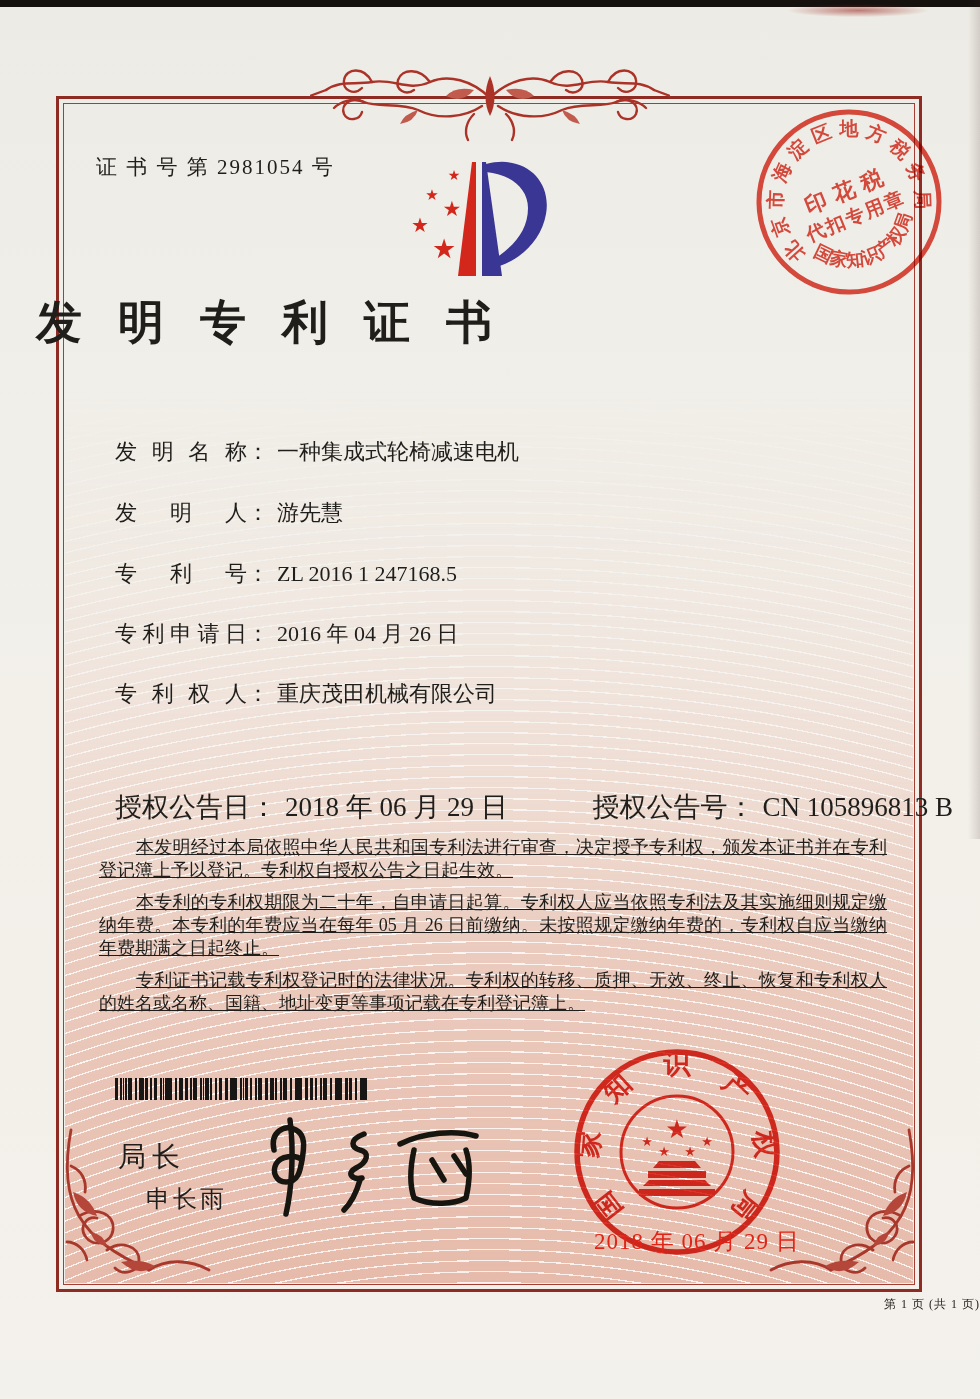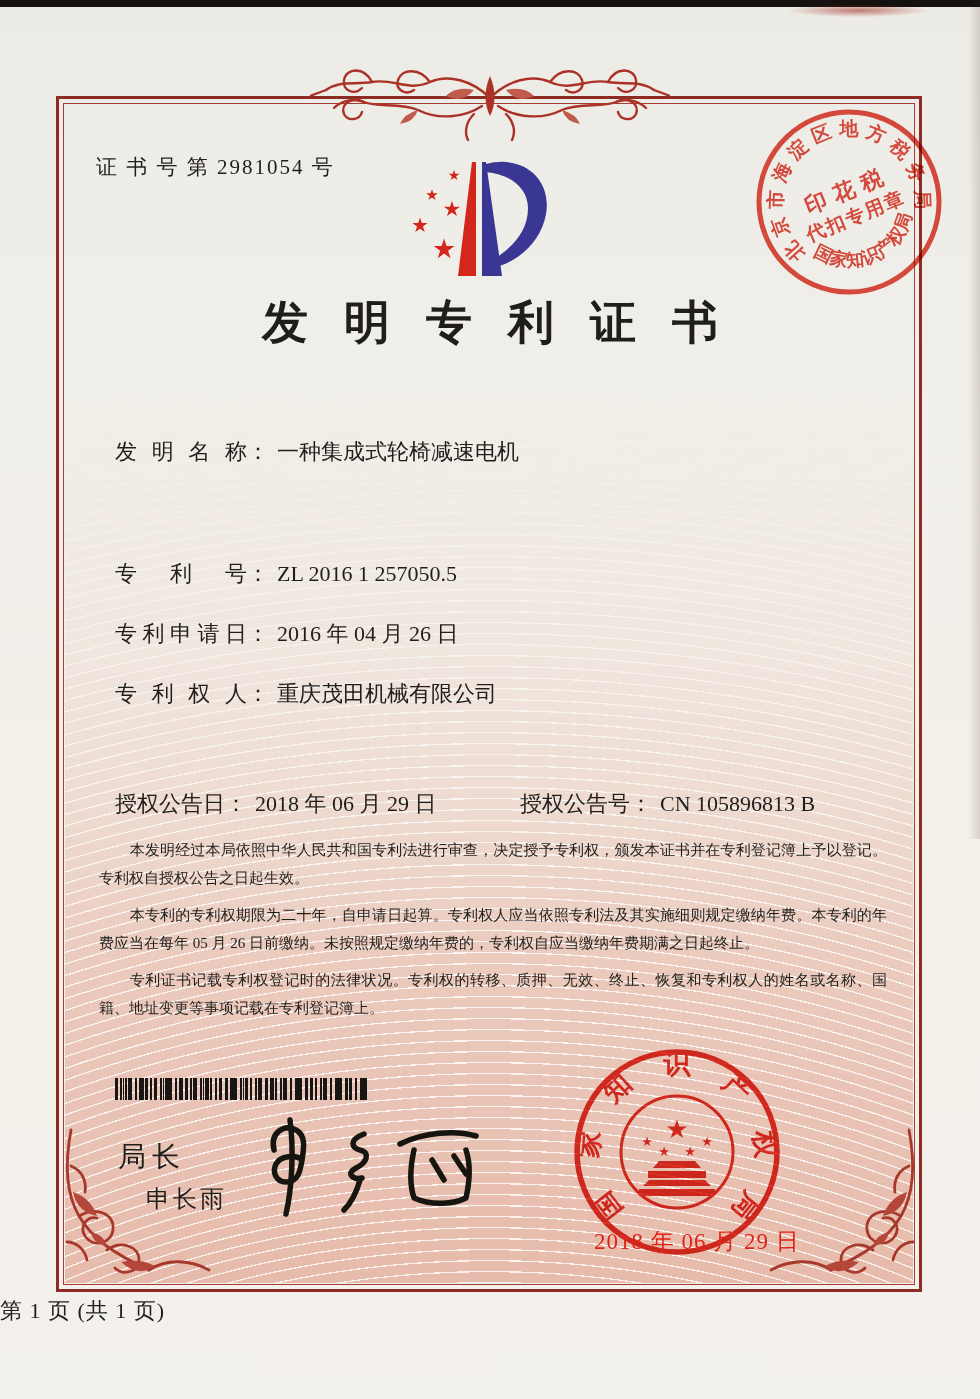--- a/index.html
+++ b/index.html
@@ -22,43 +22,43 @@
         mask-image:linear-gradient(180deg, transparent 24%, rgba(0,0,0,.4) 46%, #000 72%);}
 
   .ornament-top{position:absolute;left:310px;top:56px;}
   .corner{position:absolute;}
   .corner-bl{left:57px;top:1122px;}
   .corner-br{left:753px;top:1122px;transform:scaleX(-1);}
 
   .cert-no{position:absolute;left:96px;top:153px;font-size:21px;letter-spacing:2px;}
   .logo{position:absolute;left:402px;top:150px;}
   .tax-stamp{position:absolute;left:735px;top:88px;opacity:.9;mix-blend-mode:multiply;}
-  .title{position:absolute;top:292px;left:0;width:100%;text-align:center;font-weight:bold;
+  .title{position:absolute;top:292px;left:0;width:100%;font-weight:bold;
          font-size:46px;letter-spacing:36px;text-indent:36px;white-space:nowrap;}
 
   .row{position:absolute;left:115px;font-size:22px;white-space:nowrap;}
   .flabel{display:inline-block;width:132px;text-align:justify;text-align-last:justify;}
   .colon{display:inline-block;margin-right:8px;}
-  .row-grant{position:absolute;left:115px;top:789px;font-size:22px;white-space:nowrap;}
+  .row-grant{position:absolute;left:115px;top:789px;font-size:27px;white-space:nowrap;}
   .grant-second{margin-left:78px;}
 
-  .paras{position:absolute;left:99px;top:836px;width:788px;font-size:15px;line-height:28px;text-align:justify;}
+  .paras{position:absolute;left:99px;top:836px;width:788px;font-size:18px;line-height:23px;text-align:justify;text-decoration:underline;}
   .paras p{margin:0 0 9px 0;text-indent:2.05em;}
 
   .barcode{position:absolute;left:115px;top:1078px;width:253px;height:22px;
         background-image:
           repeating-linear-gradient(90deg,#181614 0 2px,transparent 2px 5px),
           repeating-linear-gradient(90deg,#181614 0 1px,transparent 1px 8px),
           repeating-linear-gradient(90deg,#181614 0 3px,transparent 3px 13px);}
   .director-title{position:absolute;left:118px;top:1138px;font-size:28px;letter-spacing:6px;}
   .director-name{position:absolute;left:118px;top:1183px;font-size:24px;letter-spacing:3px;margin-left:28px;}
   .signature{position:absolute;left:244px;top:1110px;}
   .gov-seal{position:absolute;left:571px;top:1046px;mix-blend-mode:multiply;opacity:.93;}
   .seal-date{position:absolute;left:594px;top:1226px;font-size:23px;letter-spacing:1px;color:#e02418;white-space:nowrap;}
-  .footer{position:absolute;top:1296px;left:0;width:100%;text-align:left;font-size:22px;letter-spacing:1px;}
+  .footer{position:absolute;top:1296px;left:0;width:100%;text-align:right;font-size:12px;letter-spacing:1px;}
 
   svg text.ring{font-family:"Liberation Serif","DejaVu Serif",serif;font-weight:bold;}
 </style>
 </head>
 <body>
 
 <div class="page">
 
   <div class="scan-edge"></div>
   <div class="scan-smudge"></div>
@@ -164,22 +164,25 @@
       <text class="ring" text-anchor="middle" x="3" y="-4" font-size="22" font-weight="bold" letter-spacing="8">印花税</text>
       <text class="ring" text-anchor="middle" x="1" y="22" font-size="19" font-weight="bold" letter-spacing="2">代扣专用章</text>
     </g>
   </svg>
 
   <div class="title">发明专利证书</div>
 
   <div class="row" style="top:437px">
     <span class="flabel">发明名称</span><span class="colon">：</span><span>一种集成式轮椅减速电机</span>
   </div>
+  <div class="row" style="top:498px">
+    <span class="flabel">发明人</span><span class="colon">：</span><span>游先慧</span>
+  </div>
   <div class="row" style="top:559px">
-    <span class="flabel">专利号</span><span class="colon">：</span><span>ZL 2016 1 257050.5</span>
+    <span class="flabel">专利号</span><span class="colon">：</span><span>ZL 2016 1 247168.5</span>
   </div>
   <div class="row" style="top:619px">
     <span class="flabel">专利申请日</span><span class="colon">：</span><span>2016 年 04 月 26 日</span>
   </div>
   <div class="row" style="top:679px">
     <span class="flabel">专利权人</span><span class="colon">：</span><span>重庆茂田机械有限公司</span>
   </div>
 
   <div class="row-grant">
     <span>授权公告日</span><span class="colon">：</span><span>2018 年 06 月 29 日</span>

